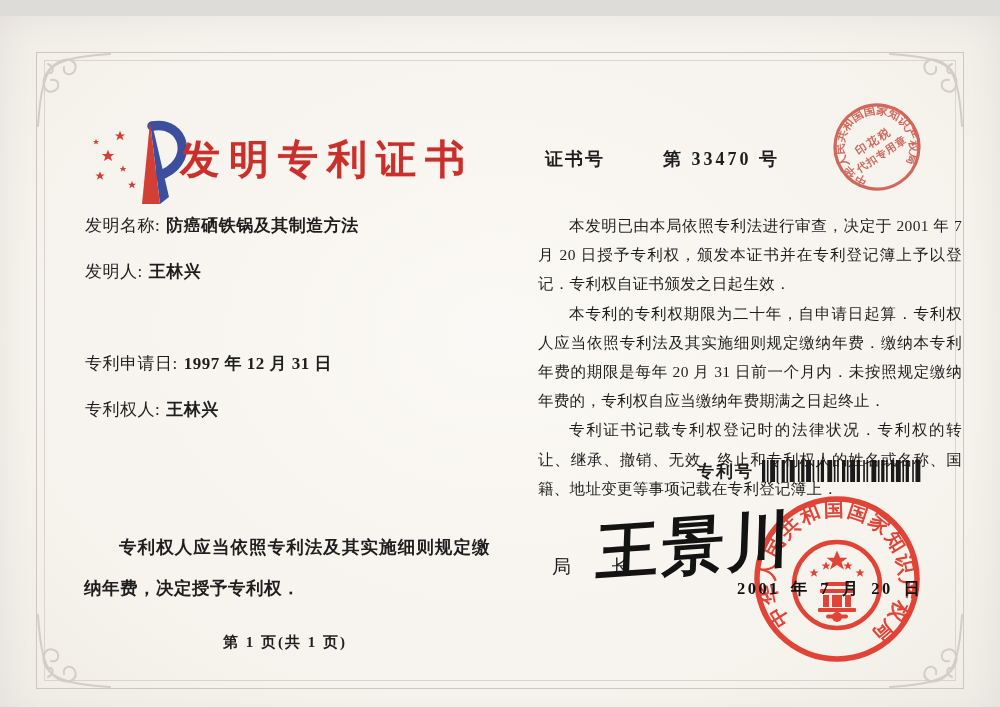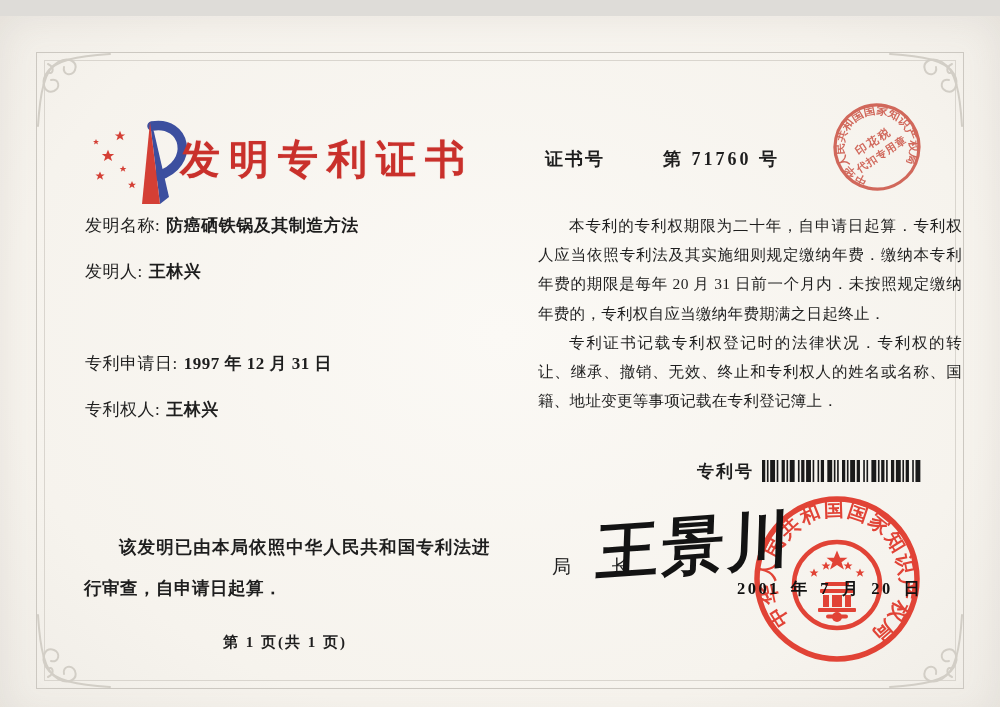--- a/index.html
+++ b/index.html
@@ -107,28 +107,29 @@
   <div class="abs field" style="top:244px">
     <span class="lab">发明人:</span><span class="val">王林兴</span>
   </div>
   <div class="abs field" style="top:336px">
     <span class="lab">专利申请日:</span><span class="val">1997 年 12 月 31 日</span>
   </div>
   <div class="abs field" style="top:382px">
     <span class="lab">专利权人:</span><span class="val">王林兴</span>
   </div>
 
-  <div class="abs grant">该发明已由本局依照中华人民共和国专利法进行审查，自申请日起算．</div>
+  <div class="abs grant">专利权人应当依照专利法及其实施细则规定缴纳年费，决定授予专利权．</div>
   <div class="abs pagefoot">第 1 页(共 1 页)</div>
 
   <div class="abs certrow">
-    <span>证书号</span><span class="num">第 71760 号</span>
+    <span>证书号</span><span class="num">第 33470 号</span>
   </div>
 
   <div class="abs bodytext">
+    <p>本发明已由本局依照专利法进行审查，决定于 2001 年 7 月 20 日授予专利权，颁发本证书并在专利登记簿上予以登记．专利权自证书颁发之日起生效．</p>
     <p>本专利的专利权期限为二十年，自申请日起算．专利权人应当依照专利法及其实施细则规定缴纳年费．缴纳本专利年费的期限是每年 20 月 31 日前一个月内．未按照规定缴纳年费的，专利权自应当缴纳年费期满之日起终止．</p>
     <p>专利证书记载专利权登记时的法律状况．专利权的转让、继承、撤销、无效、终止和专利权人的姓名或名称、国籍、地址变更等事项记载在专利登记簿上．</p>
   </div>
 
   <div class="abs bcrow">
     <span class="lab">专利号</span><svg id="barcodeSvg" width="160" height="22" preserveAspectRatio="none" viewBox="0 0 98 22">
         <g fill="#1a1a1a">
           <rect x="0" y="0" width="2" height="22"></rect>
           <rect x="3" y="0" width="1" height="22"></rect>
           <rect x="5" y="0" width="3" height="22"></rect>

